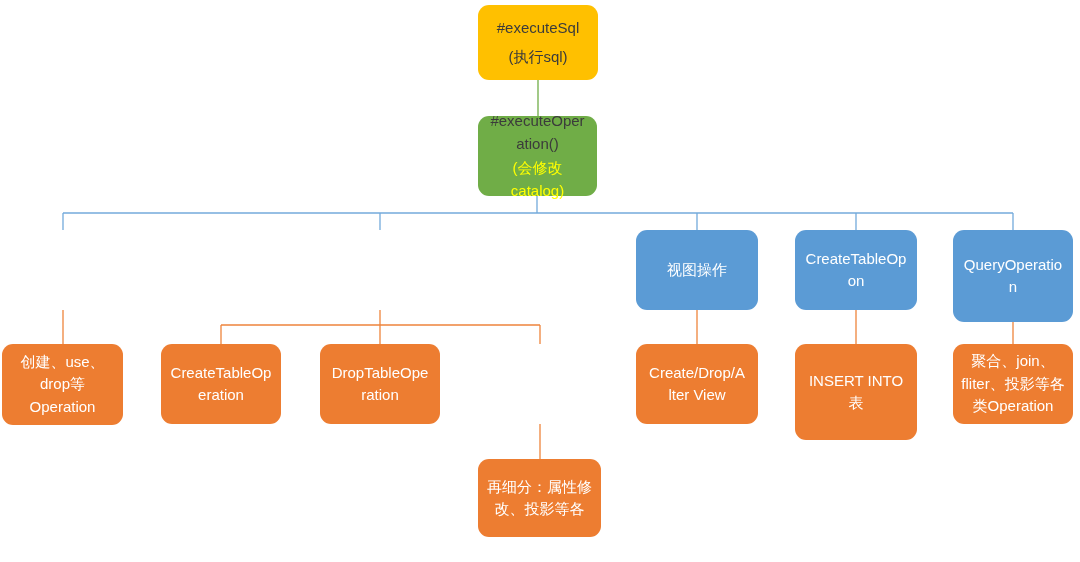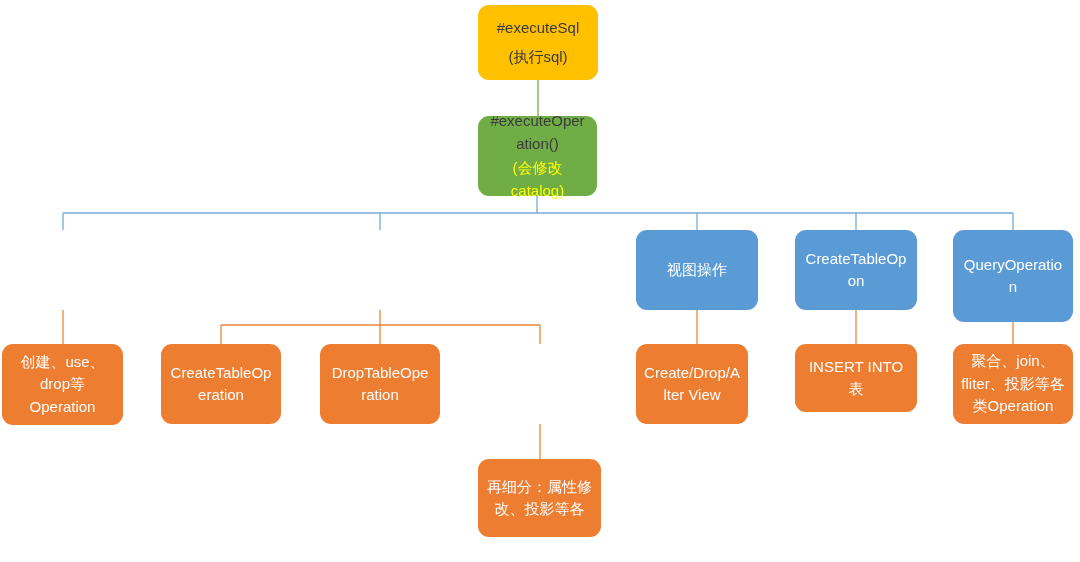--- a/index.html
+++ b/index.html
@@ -72,26 +72,26 @@
     <div>CreateTableOp
 eration</div>
   </div>
 
   <div class="node orange" style="left:320px;top:344px;width:120px;height:80px">
     <div>DropTableOpe
 ration</div>
   </div>
 
 
-  <div class="node orange" style="left:636px;top:344px;width:112px;height:80px">
+  <div class="node orange" style="left:636px;top:344px;width:122px;height:80px">
     <div>Create/Drop/A
 lter View</div>
   </div>
 
-  <div class="node orange" style="left:795px;top:344px;width:122px;height:68px">
+  <div class="node orange" style="left:795px;top:344px;width:122px;height:96px">
     <div>INSERT INTO表</div>
   </div>
 
   <div class="node orange" style="left:953px;top:344px;width:120px;height:80px">
     <div>聚合、join、
 fliter、投影等各
 类Operation</div>
   </div>
 
   <div class="node orange" style="left:478px;top:459px;width:123px;height:78px">

